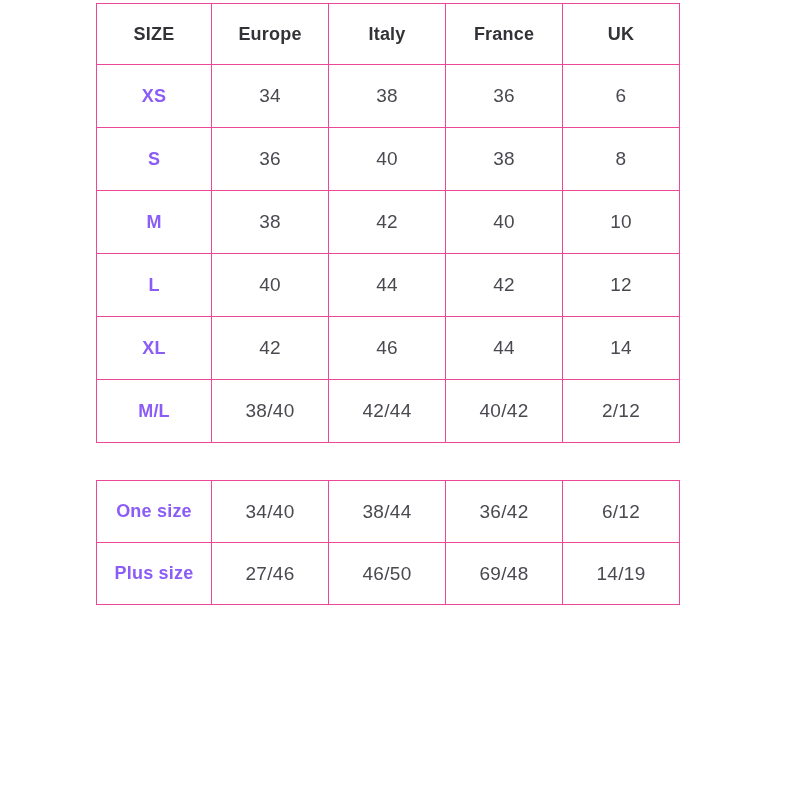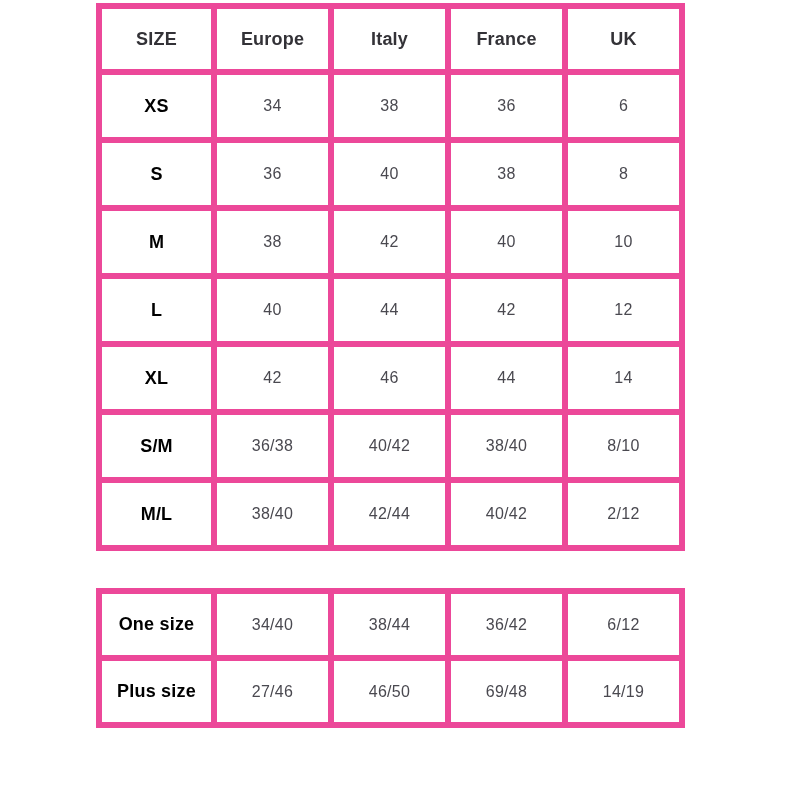--- a/index.html
+++ b/index.html
@@ -21,44 +21,44 @@
     width: 583px;
   }
   table.size-table {
     border-collapse: collapse;
     table-layout: fixed;
     width: 583px;
     background: #ffffff;
   }
   table.size-table th,
   table.size-table td {
-    border: 6px solid #ec4899;
+    border: 1px solid #ec4899;
     text-align: center;
     vertical-align: middle;
     padding: 0;
     background: #ffffff;
   }
   table.size-table thead th {
     height: 60px;
     font-size: 18px;
     font-weight: 700;
     color: #333237;
     letter-spacing: 0.2px;
   }
   table.size-table td {
     height: 62px;
-    font-size: 16px;
+    font-size: 19px;
     font-weight: 400;
     color: #4a4950;
     letter-spacing: 0.3px;
   }
   table.size-table td.label-cell {
     font-size: 18px;
     font-weight: 700;
-    color: #000000;
+    color: #8b5cf6;
     letter-spacing: 0.2px;
   }
   table.size-table.special {
     margin-top: 37px;
   }
   table.size-table.special td {
     height: 61px;
   }
 </style>
 </head>
@@ -113,27 +113,20 @@
           <td class="value-cell">12</td>
         </tr>
         <tr>
           <td class="label-cell">XL</td>
           <td class="value-cell">42</td>
           <td class="value-cell">46</td>
           <td class="value-cell">44</td>
           <td class="value-cell">14</td>
         </tr>
         <tr>
-          <td class="label-cell">S/M</td>
-          <td class="value-cell">36/38</td>
-          <td class="value-cell">40/42</td>
-          <td class="value-cell">38/40</td>
-          <td class="value-cell">8/10</td>
-        </tr>
-        <tr>
           <td class="label-cell">M/L</td>
           <td class="value-cell">38/40</td>
           <td class="value-cell">42/44</td>
           <td class="value-cell">40/42</td>
           <td class="value-cell">2/12</td>
         </tr>
       </tbody>
   </table>
 
   <table class="size-table special">

